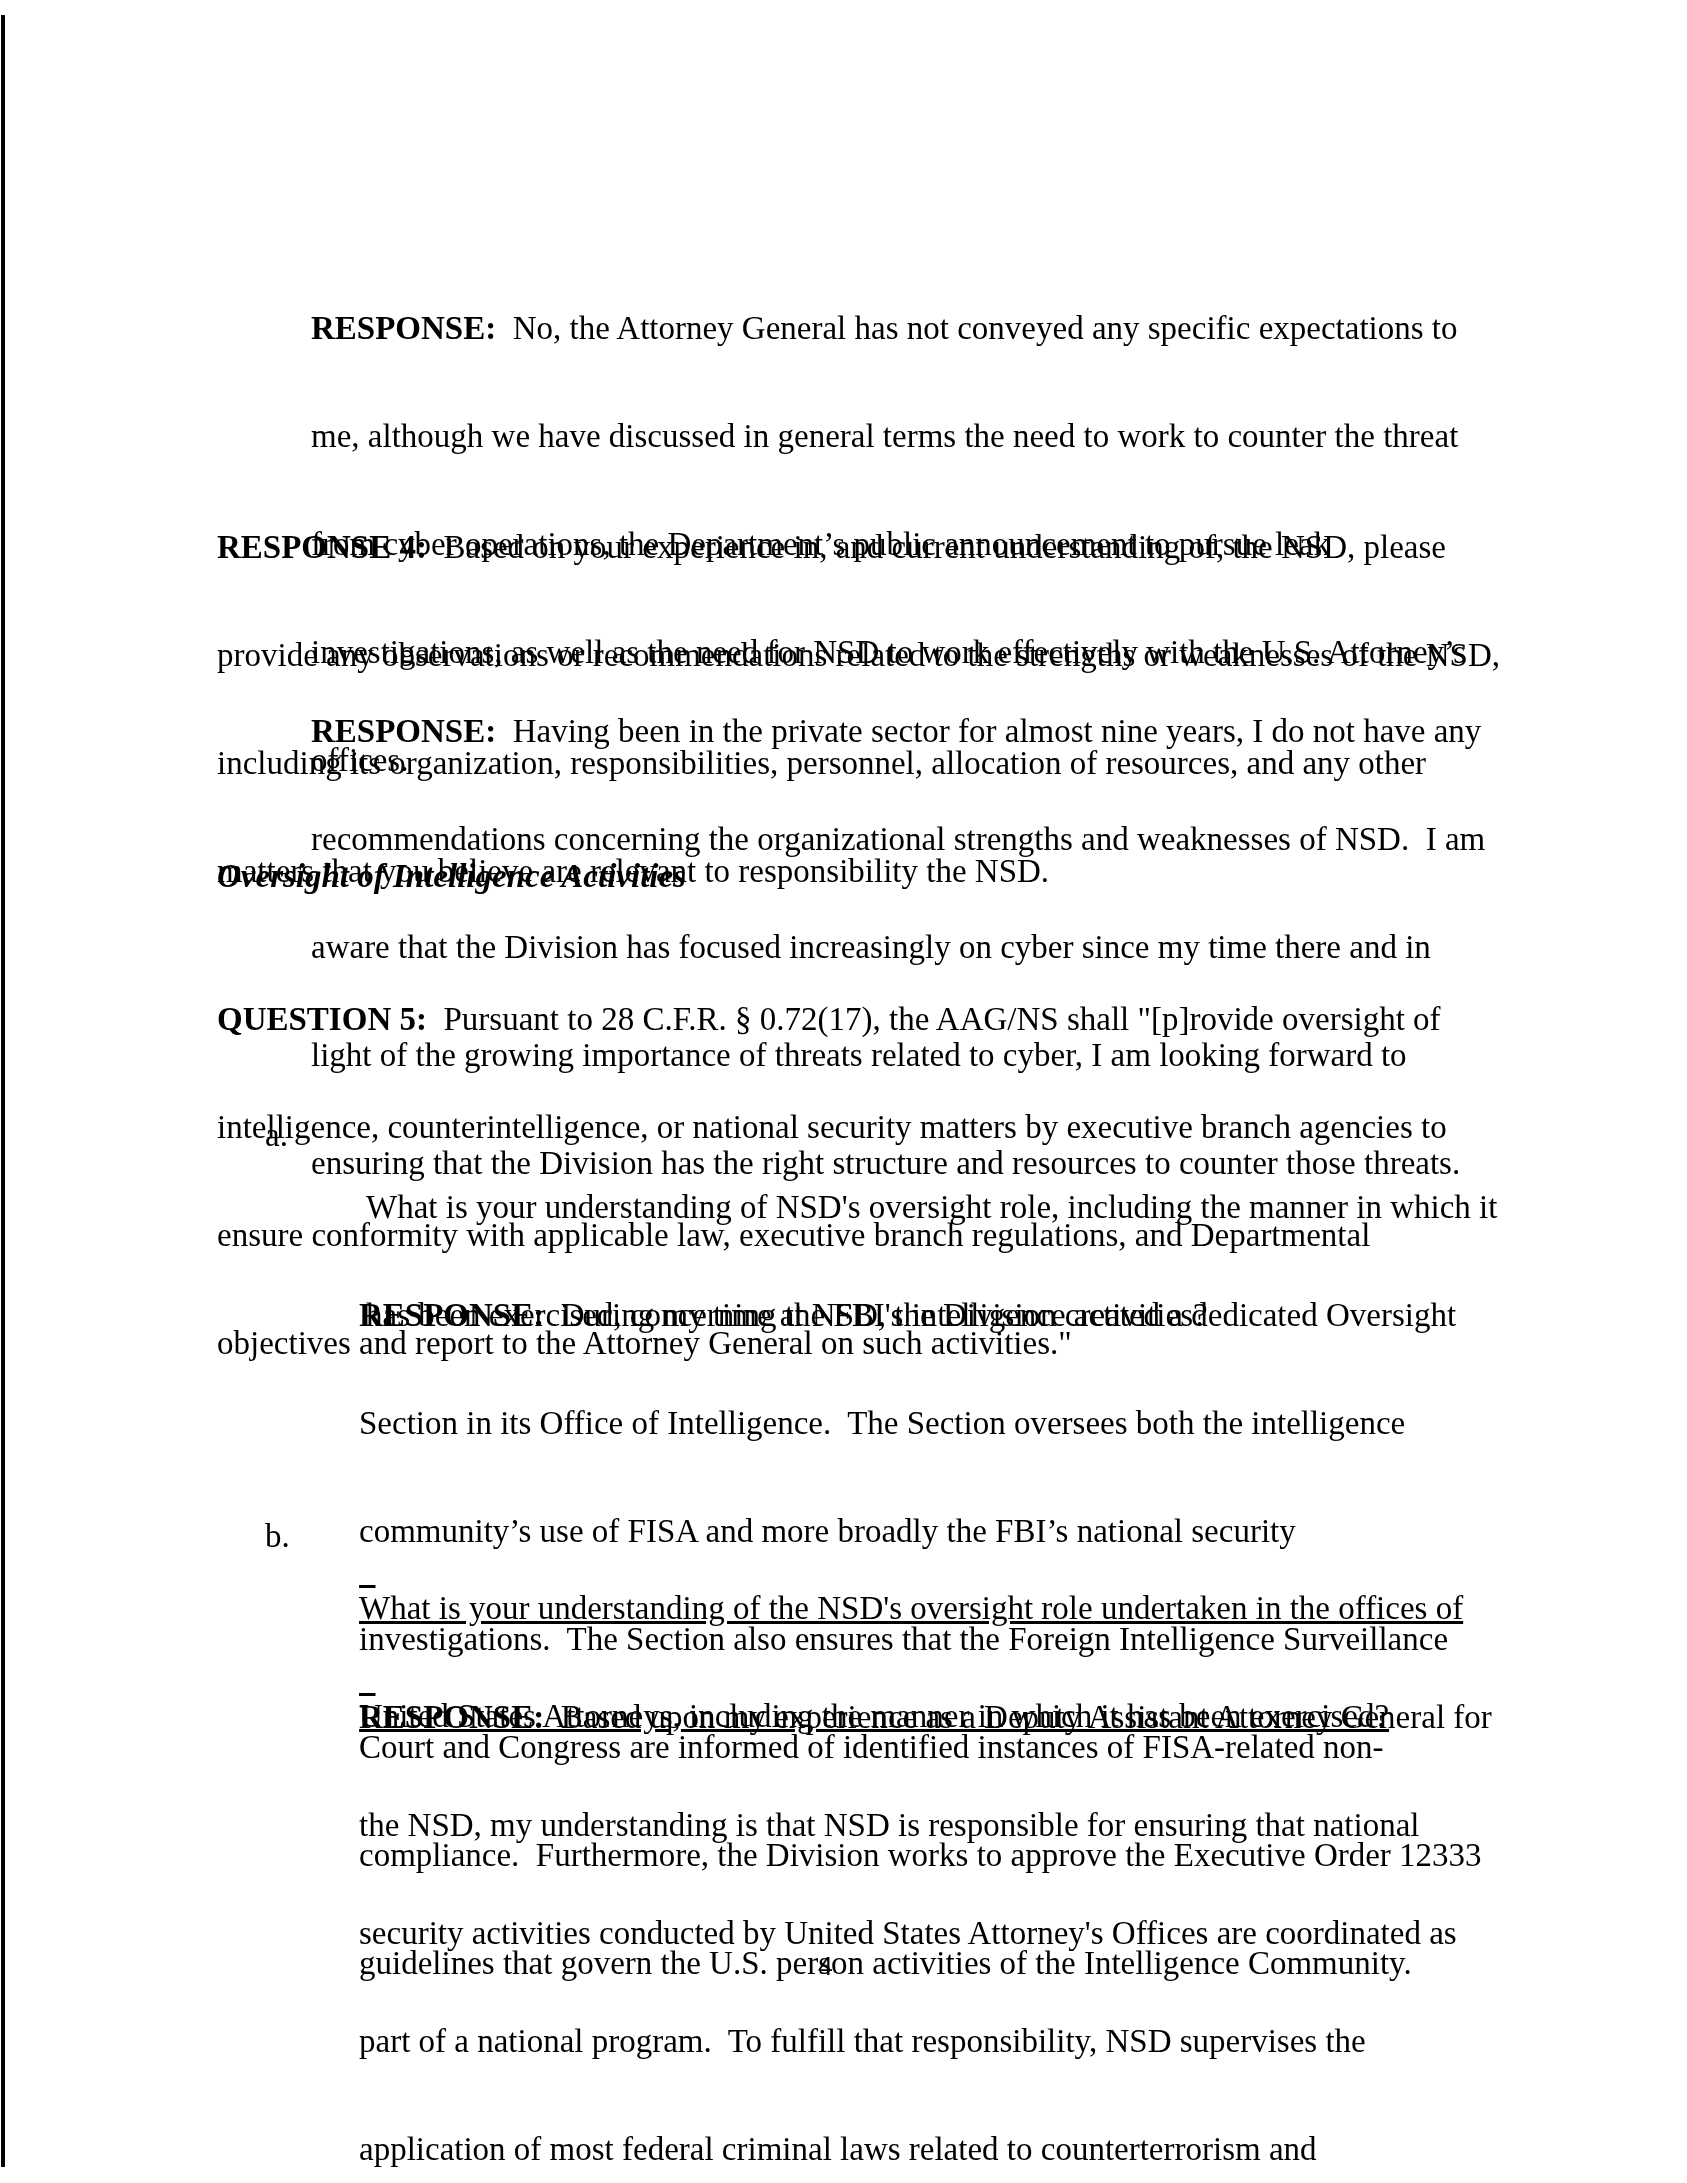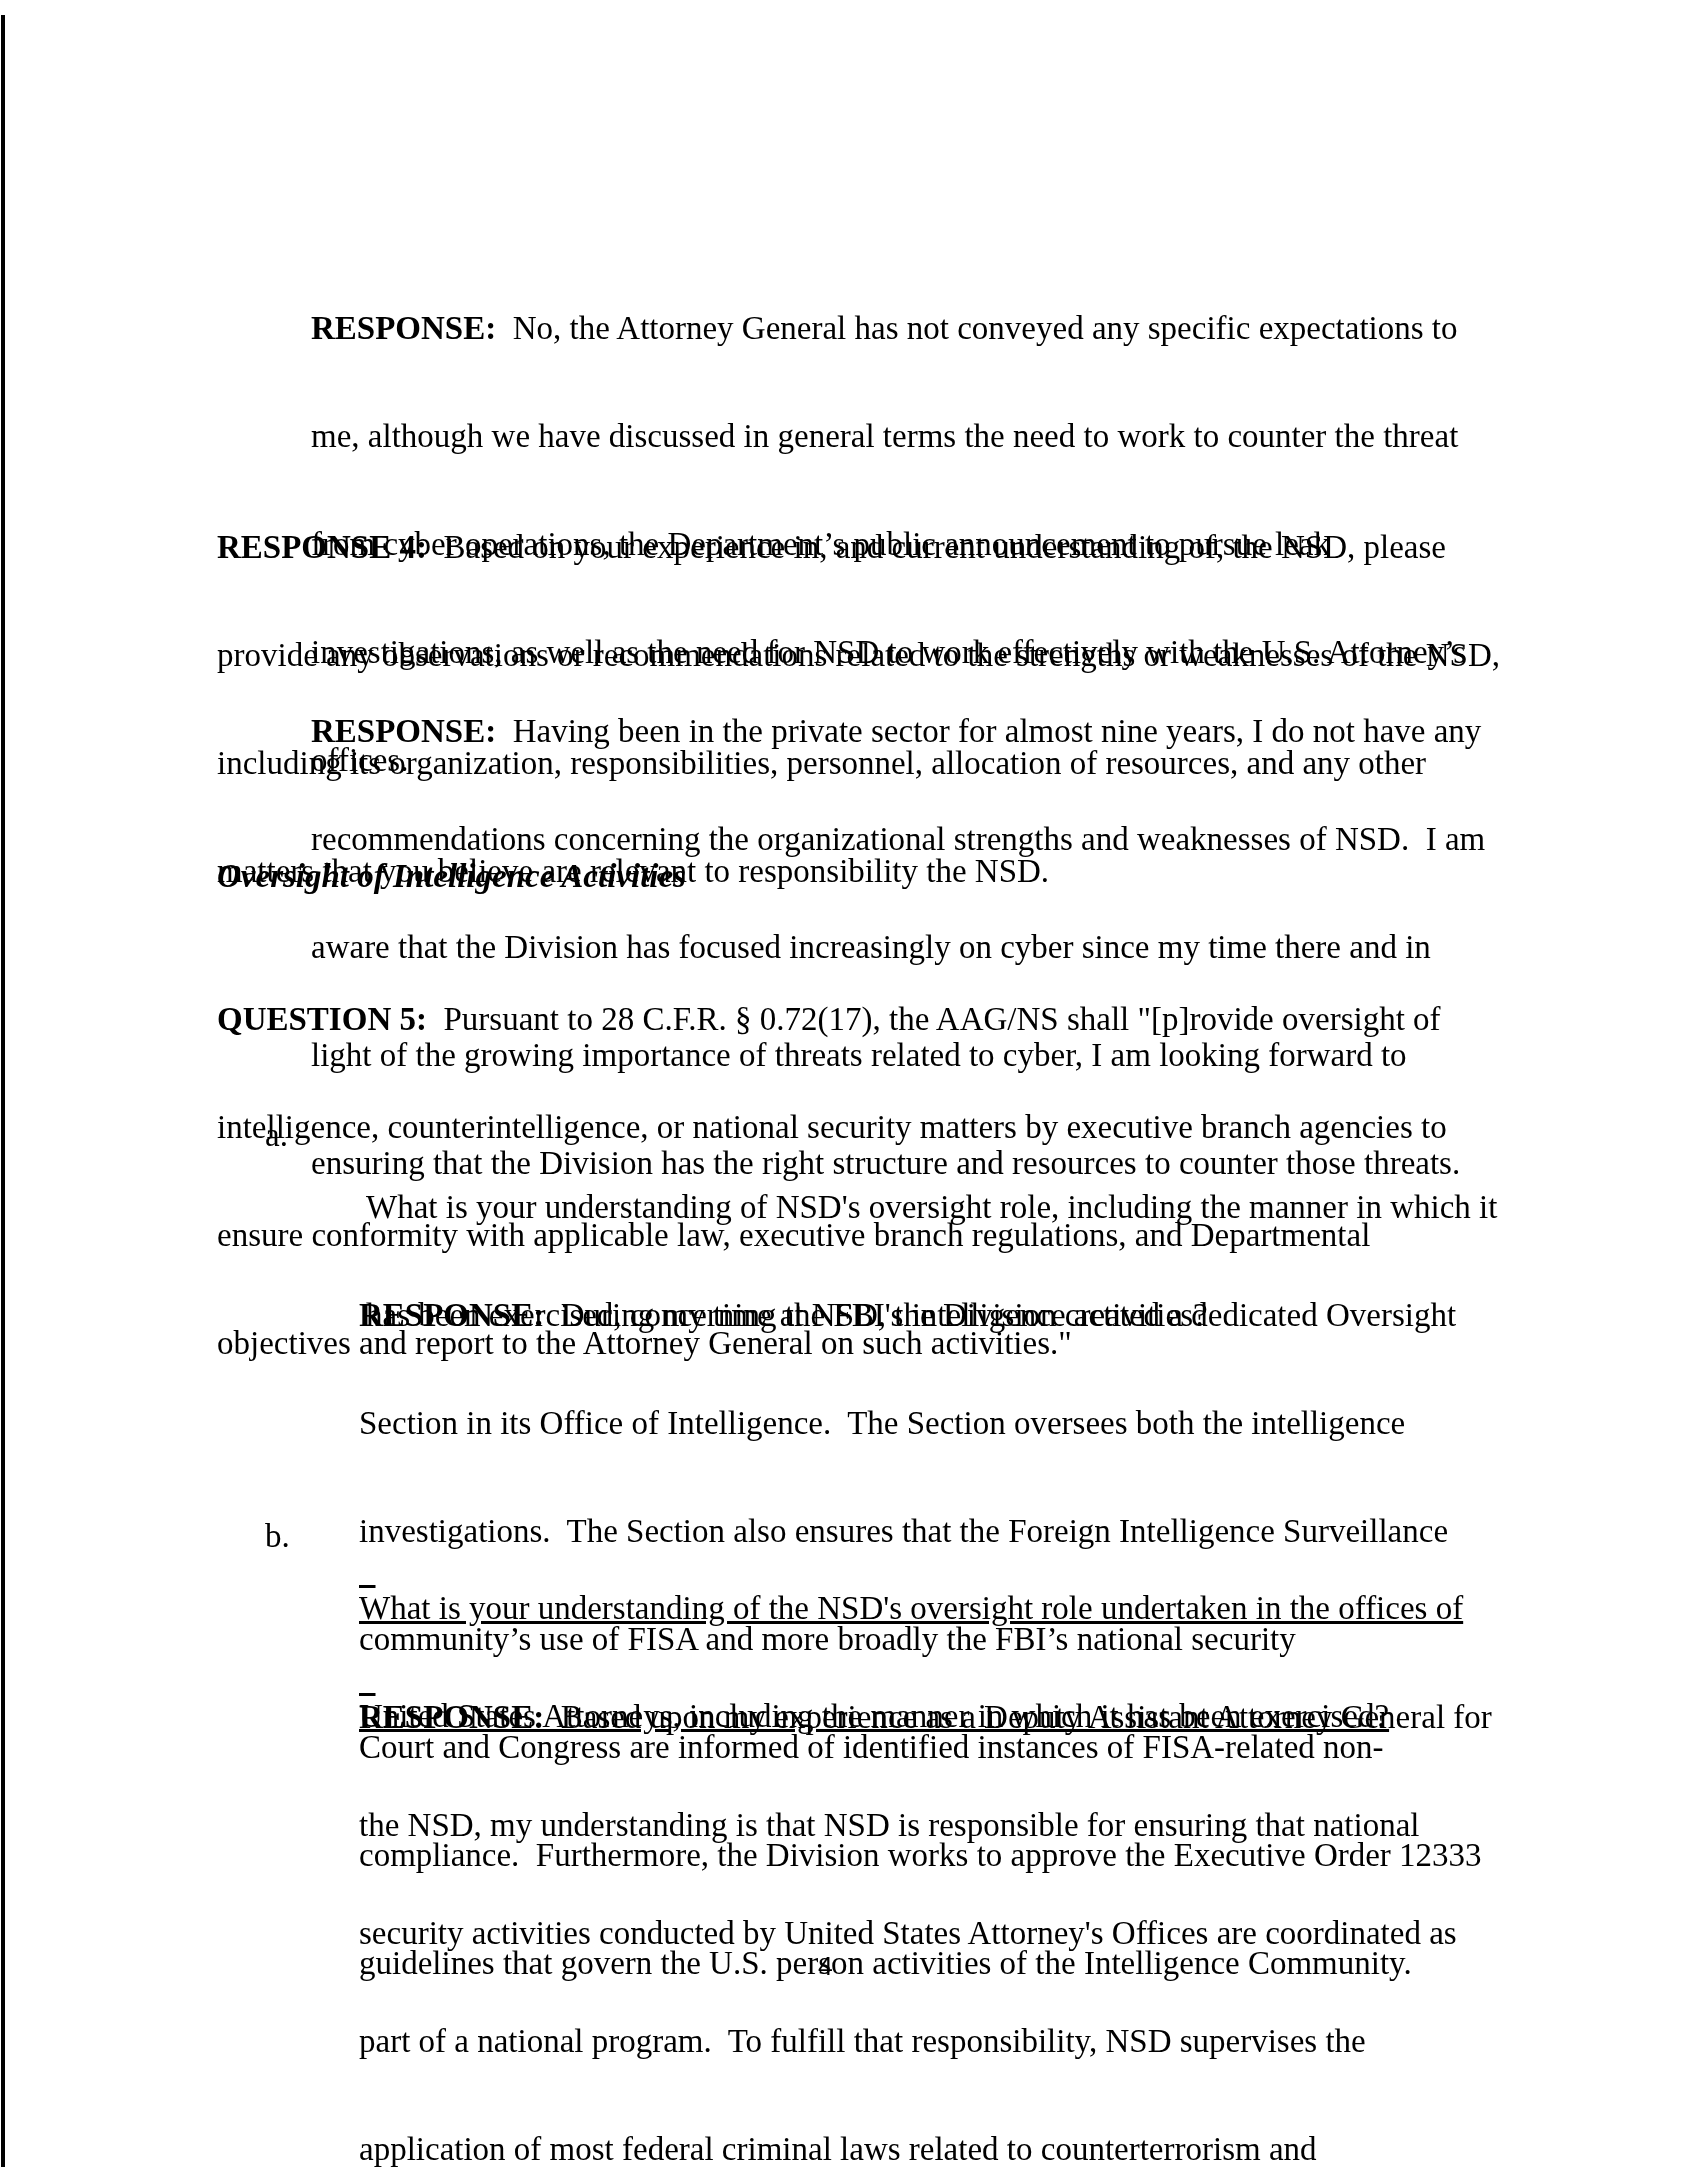--- a/index.html
+++ b/index.html
@@ -52,22 +52,22 @@
 
 <div class="item-marker" style="left:265px; top:1117px;">a.</div>
 <div class="block" style="left:366px; top:1117px;">
   <span class="line">What is your understanding of NSD's oversight role, including the manner in which it</span>
   <span class="line">has been exercised, concerning the FBI's intelligence activities?</span>
 </div>
 
 <div class="block" style="left:359px; top:1225px;">
   <span class="line"><span class="lbl">RESPONSE:</span><span>  During my time at NSD, the Division created a dedicated Oversight</span></span>
   <span class="line">Section in its Office of Intelligence.  The Section oversees both the intelligence</span>
+  <span class="line">community’s use of FISA and more broadly the FBI’s national security</span>
   <span class="line">investigations.  The Section also ensures that the Foreign Intelligence Surveillance</span>
-  <span class="line">community’s use of FISA and more broadly the FBI’s national security</span>
   <span class="line">Court and Congress are informed of identified instances of FISA-related non-</span>
   <span class="line">compliance.  Furthermore, the Division works to approve the Executive Order 12333</span>
   <span class="line">guidelines that govern the U.S. person activities of the Intelligence Community.</span>
 </div>
 
 <div class="item-marker" style="left:265px; top:1518px;">b.</div>
 <div class="block" style="left:359px; top:1518px;text-decoration:underline;">
   <span class="line">What is your understanding of the NSD's oversight role undertaken in the offices of</span>
   <span class="line">United States Attorneys, including the manner in which it has been exercised?</span>
 </div>

